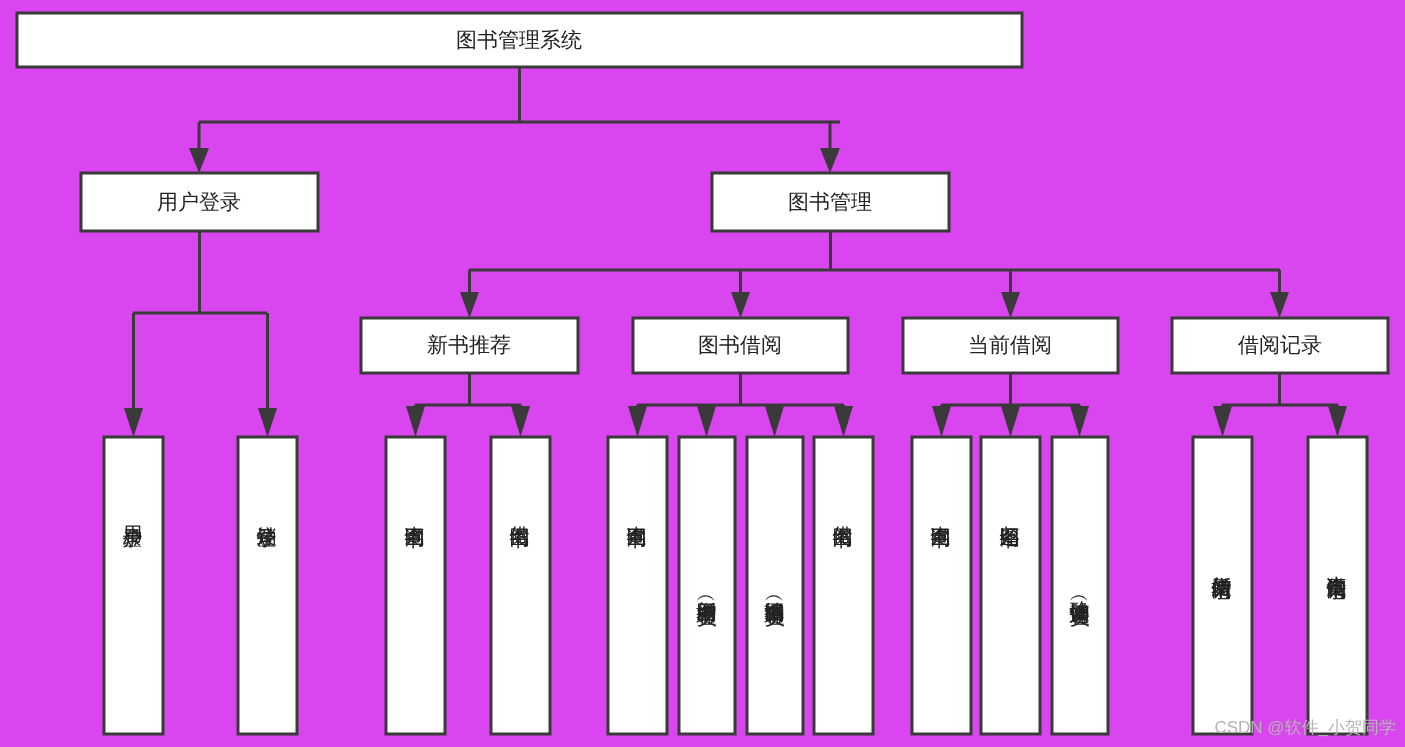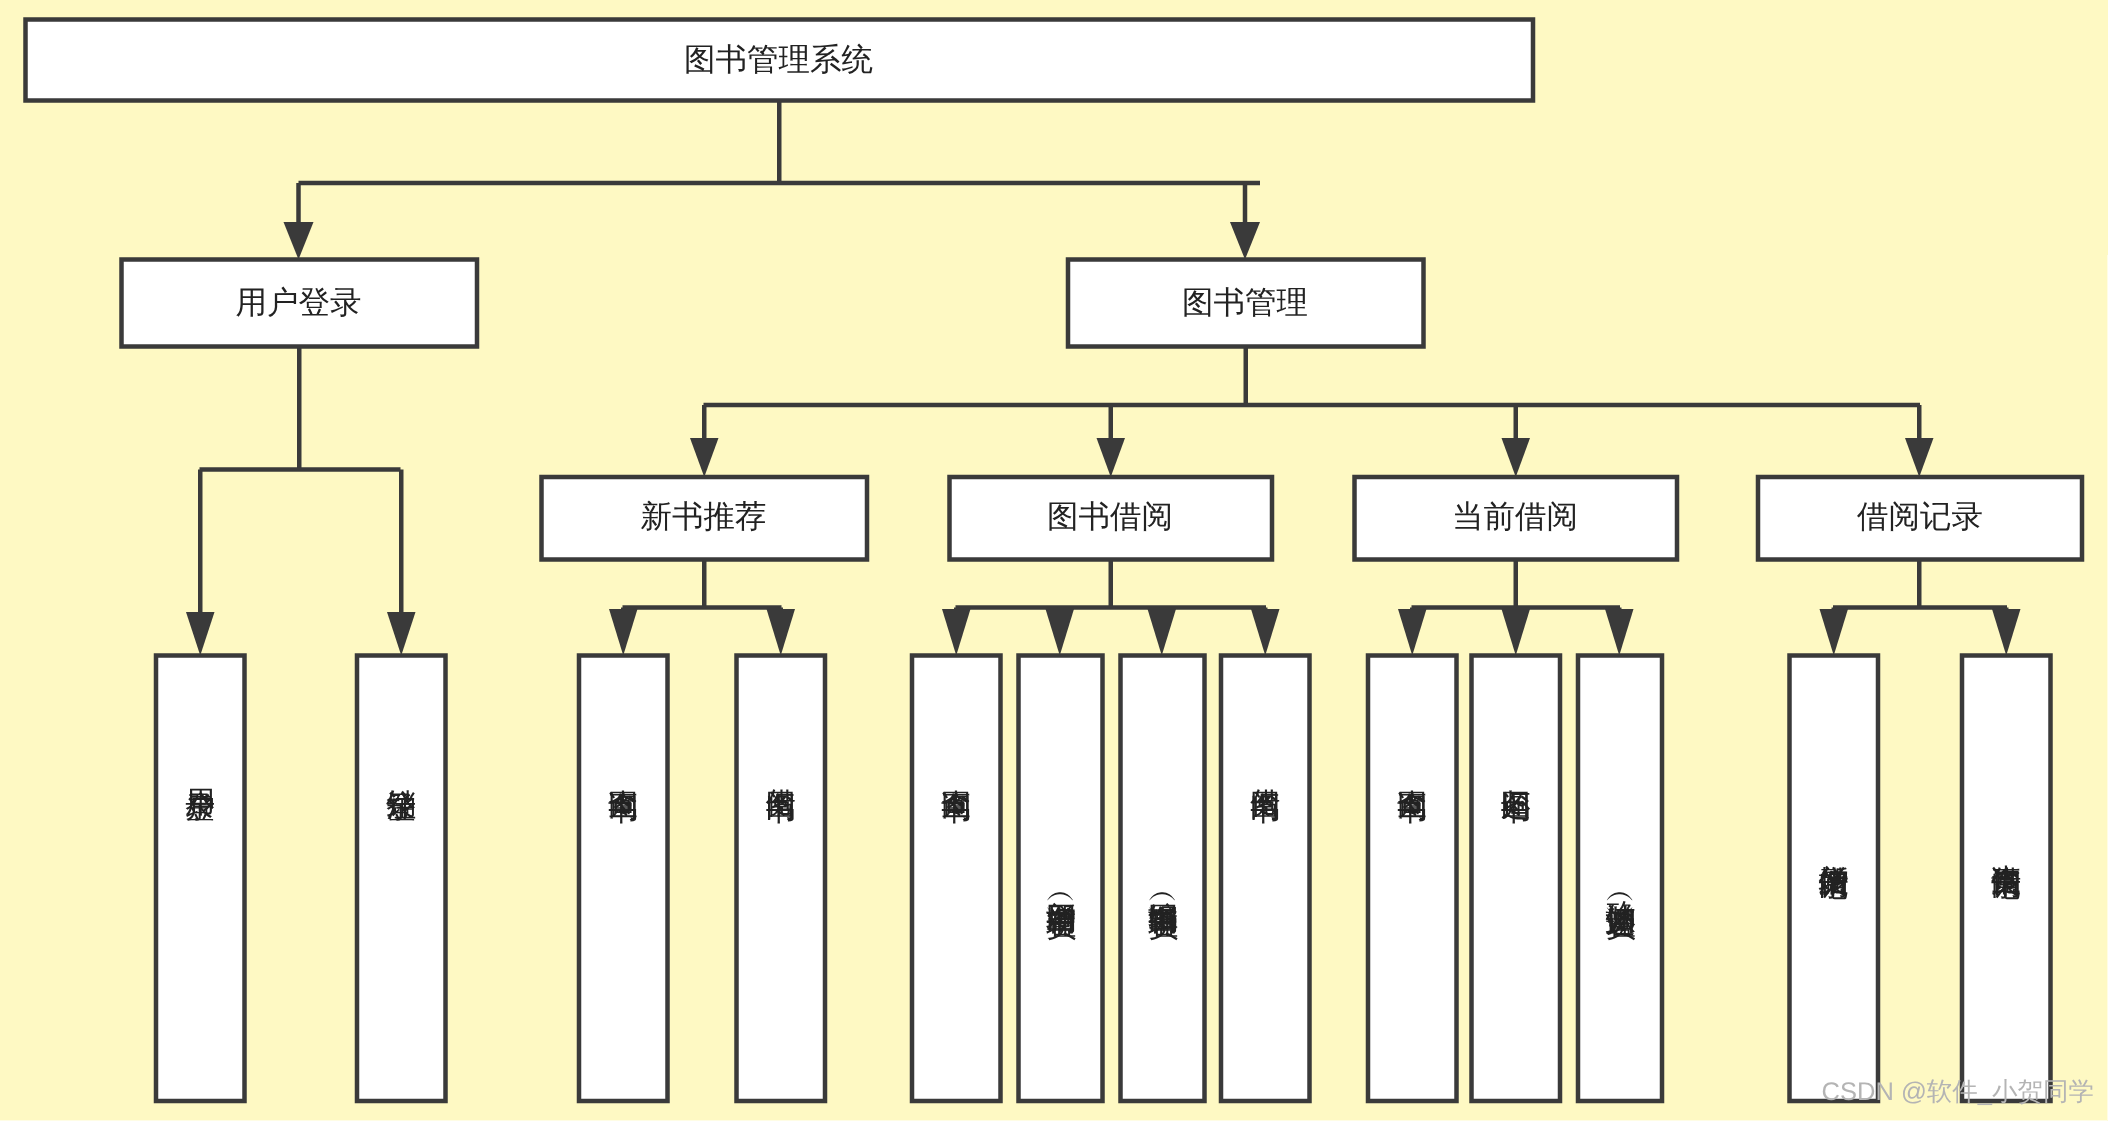--- a/index.html
+++ b/index.html
@@ -8,21 +8,21 @@
     padding: 0;
     background: #ffffff;
   }
   body {
     font-family: "Liberation Sans", "DejaVu Sans", sans-serif;
   }
   #diagram-root {
     position: relative;
     width: 1405px;
     height: 747px;
-    background: #fef9c3;
+    background: #d946ef;
     overflow: hidden;
   }
   svg.diagram-canvas {
     position: absolute;
     left: 0;
     top: 0;
     width: 1405px;
     height: 747px;
     display: block;
   }

